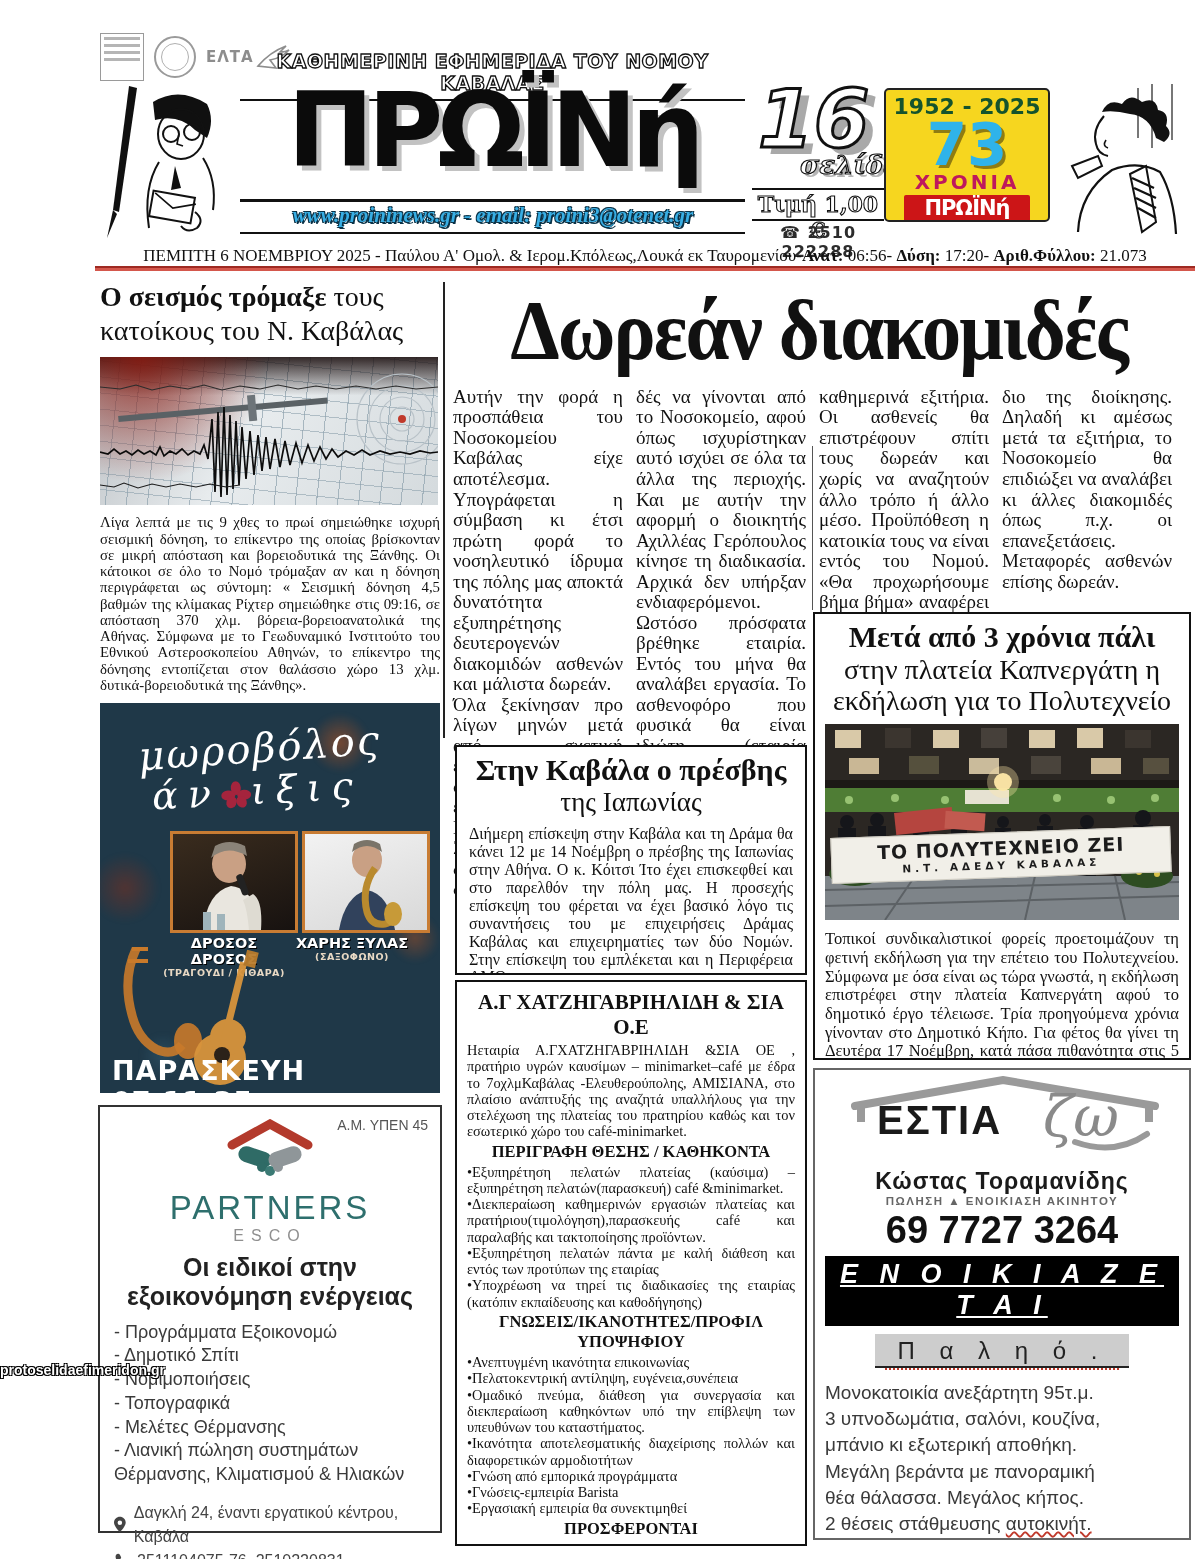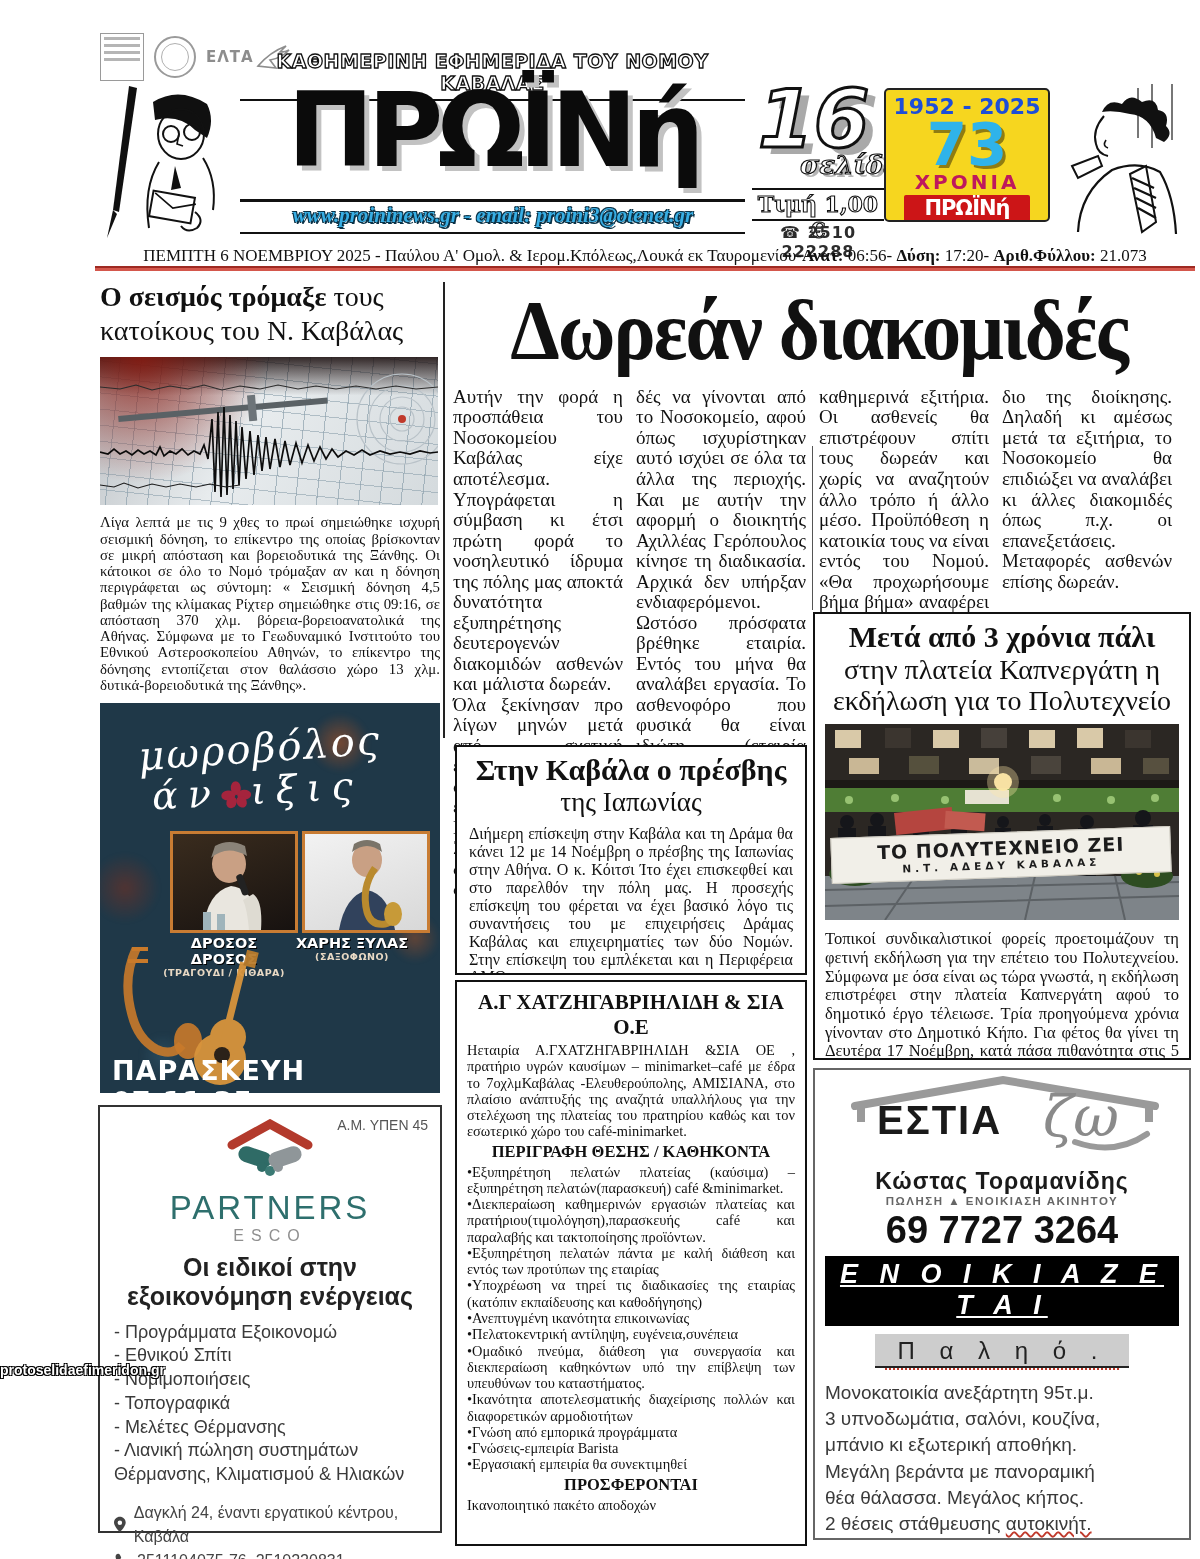--- a/index.html
+++ b/index.html
@@ -35,21 +35,21 @@
   .pages-label{left:800px;top:150px;font-family:"DejaVu Serif",serif;font-style:italic;font-weight:bold;
            font-size:26px;color:#fff;-webkit-text-stroke:1.2px #111;text-shadow:3px 3px 0 #b5b5b5;}
   .rule-a{left:752px;top:188px;width:132px;height:2px;background:#111;}
   .price{left:752px;top:191px;width:132px;text-align:center;font-family:"DejaVu Serif",serif;font-weight:bold;
          font-size:22px;color:#fff;-webkit-text-stroke:1.1px #111;}
   .rule-b{left:752px;top:219px;width:132px;height:2px;background:#111;}
   .mast-phone{left:748px;top:223px;width:140px;text-align:center;font-family:"DejaVu Sans",sans-serif;
          font-weight:bold;font-size:16px;color:#2c2c2c;letter-spacing:1px;}
   .anniv{left:884px;top:88px;width:162px;height:130px;background:#f6d61f;border:2px solid #222;
          border-radius:5px;text-align:center;font-family:"DejaVu Sans",sans-serif;overflow:hidden;}
-  .anniv-range{font-weight:900;font-size:22px;color:#1d4ed8;margin-top:4px;}
+  .anniv-range{font-weight:900;font-size:22px;color:#14532d;margin-top:4px;}
   .anniv-num{font-weight:900;font-size:58px;line-height:.92;color:#2fb3ea;
              text-shadow:3px 3px 0 #8f7c12;}
   .anniv-label{font-weight:900;font-size:20px;letter-spacing:3px;color:#be185d;line-height:1;}
   .anniv-chip{margin:3px auto 0;width:126px;background:#cc1517;color:#fff;font-weight:900;
               font-size:21px;letter-spacing:-1px;padding:1px 0 3px;border-radius:2px;}
   .dateline{left:100px;top:246px;width:1090px;text-align:center;font-size:17px;color:#111;}
   .dateline b{font-weight:bold;}
   .red-rule{left:95px;top:266px;width:1100px;height:5px;background:linear-gradient(#9e2a22 35%,#d4574c 35%);}
 
   
@@ -273,20 +273,21 @@
   </div>
 
   <div class="abs job">
     <div class="job-title">Α.Γ ΧΑΤΖΗΓΑΒΡΙΗΛΙΔΗ &amp; ΣΙΑ Ο.Ε</div>
     <p class="just">Ηεταιρία Α.ΓΧΑΤΖΗΓΑΒΡΙΗΛΙΔΗ &amp;ΣΙΑ ΟΕ , πρατήριο υγρών καυσίμων – minimarket–café με έδρα το 7οχλμΚαβάλας -Ελευθερούπολης, ΑΜΙΣΙΑΝΑ, στο πλαίσιο ανάπτυξής της αναζητά υπαλλήλους για την στελέχωση της πλατείας του πρατηρίου καθώς και τον εσωτερικό χώρο του café-minimarket.</p>
     <div class="sec">ΠΕΡΙΓΡΑΦΗ ΘΕΣΗΣ / ΚΑΘΗΚΟΝΤΑ</div>
     <p class="just">•Εξυπηρέτηση πελατών πλατείας (καύσιμα) – εξυπηρέτηση πελατών(παρασκευή) café &amp;minimarket.</p>
     <p class="just">•Διεκπεραίωση καθημερινών εργασιών πλατείας και πρατήριου(τιμολόγηση),παρασκευής café και παραλαβής και τακτοποίησης προϊόντων.</p>
     <p class="just">•Εξυπηρέτηση πελατών πάντα με καλή διάθεση και εντός των προτύπων της εταιρίας</p>
     <p class="just">•Υποχρέωση να τηρεί τις διαδικασίες της εταιρίας (κατόπιν εκπαίδευσης και καθοδήγησης)</p>
+    <div class="sec">ΓΝΩΣΕΙΣ/ΙΚΑΝΟΤΗΤΕΣ/ΠΡΟΦΙΛ ΥΠΟΨΗΦΙΟΥ</div>
     <p class="just">•Ανεπτυγμένη ικανότητα επικοινωνίας</p>
     <p class="just">•Πελατοκεντρική αντίληψη, ευγένεια,συνέπεια</p>
     <p class="just">•Ομαδικό πνεύμα, διάθεση για συνεργασία και διεκπεραίωση καθηκόντων υπό την επίβλεψη των υπευθύνων του καταστήματος.</p>
     <p class="just">•Ικανότητα αποτελεσματικής διαχείρισης πολλών και διαφορετικών αρμοδιοτήτων</p>
     <p class="just">•Γνώση από εμπορικά προγράμματα</p>
     <p class="just">•Γνώσεις-εμπειρία Barista</p>
     <p class="just">•Εργασιακή εμπειρία θα συνεκτιμηθεί</p>
     <div class="sec">ΠΡΟΣΦΕΡΟΝΤΑΙ</div>
     <p>Ικανοποιητικό πακέτο αποδοχών</p>
 
@@ -440,21 +441,21 @@
         <circle cx="52" cy="48" r="5" fill="#2f6b66"></circle>
           <circle cx="60" cy="52" r="5" fill="#3b7a74"></circle>
           <circle cx="68" cy="48" r="5" fill="#8f9699"></circle>
       </svg>
     </div>
     <div class="p-brand">PARTNERS</div>
     <div class="p-esco">ESCO</div>
     <div class="p-head">Οι ειδικοί στην εξοικονόμηση ενέργειας</div>
     <div class="p-list">
       <div>- Προγράμματα Εξοικονομώ</div>
-      <div>- Εθνικού Σπίτι</div>
+      <div>- Δημοτικό Σπίτι</div>
       <div>- Νομιμοποιήσεις</div>
       <div>- Τοπογραφικά</div>
       <div>- Μελέτες Θέρμανσης</div>
       <div>- Λιανική πώληση συστημάτων Θέρμανσης, Κλιματισμού &amp; Ηλιακών</div>
     </div>
     <div class="p-contacts">
       <div class="row">
           <svg width="13" height="17" viewBox="0 0 13 17">
             <path d="M6.5 0 C10 0 13 3 13 6.5 C13 10.5 6.5 17 6.5 17 C6.5 17 0 10.5 0 6.5 C0 3 3 0 6.5 0 Z M6.5 4 a2.5 2.5 0 1 0 0 5 a2.5 2.5 0 1 0 0-5" fill="#444" fill-rule="evenodd"></path>
           </svg>

